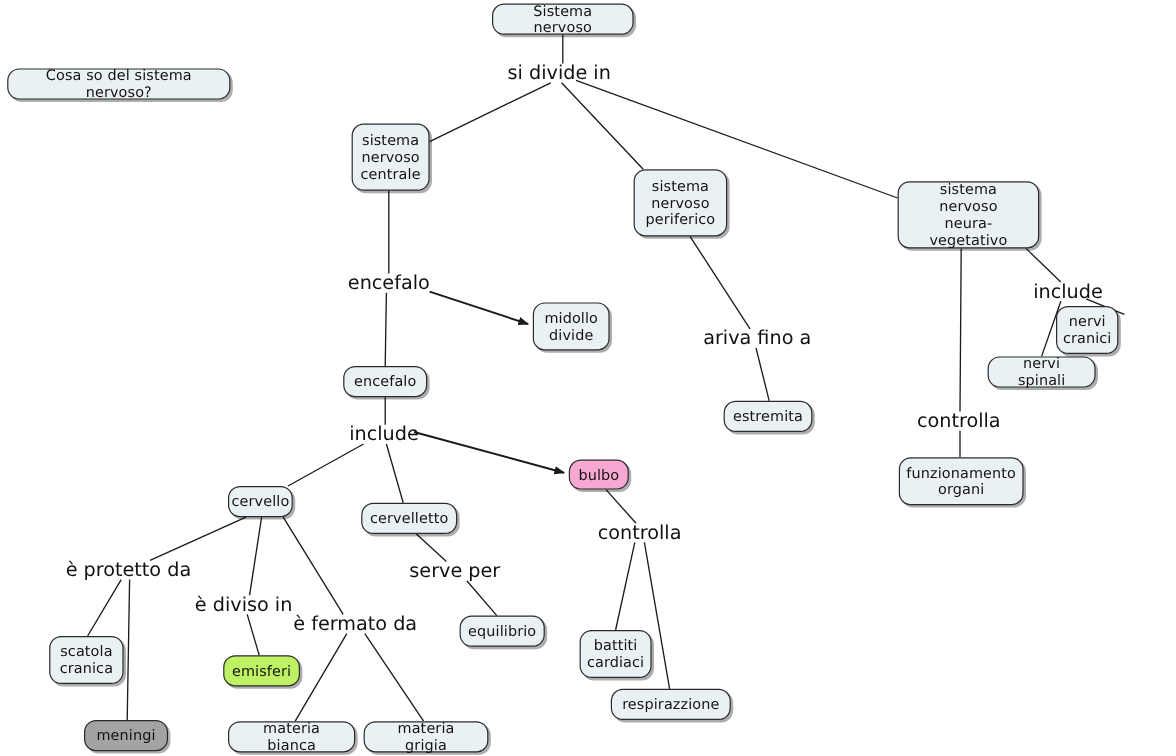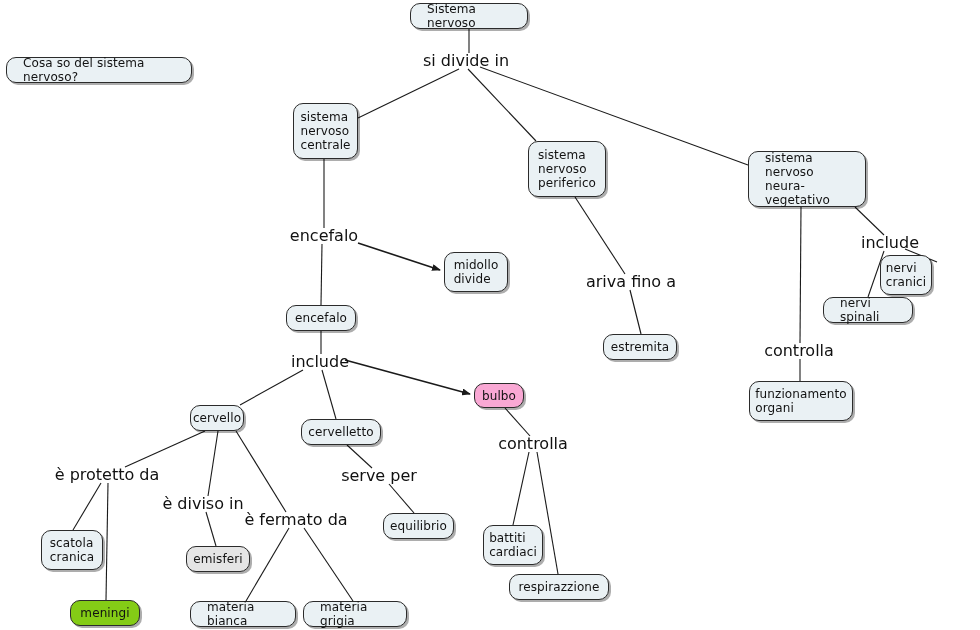--- a/index.html
+++ b/index.html
@@ -26,21 +26,21 @@
   .node {
     position: absolute;
     box-sizing: border-box;
     background: #eaf1f4;
     border: 1px solid #2b2b2b;
     border-radius: 10px;
     box-shadow: 2px 2px 0 rgba(0,0,0,0.32);
     display: flex;
     align-items: center;
     justify-content: center;
-    text-align: left;
+    text-align: center;
     color: #121212;
     font-size: 12px;
     line-height: 14px;
     white-space: pre-line;
     padding: 2px 16px;
     letter-spacing: 0.1px;
   }
   .linklabel {
     position: absolute;
     color: #111111;
@@ -115,22 +115,22 @@
       <div class="node" style="left: 880px; top: 255px; width: 52px; height: 40px; background: rgb(234, 241, 244); border-color: rgb(43, 43, 43);">nervi
 cranici</div>
       <div class="node" style="left: 749px; top: 381px; width: 104px; height: 40px; background: rgb(234, 241, 244); border-color: rgb(43, 43, 43);">funzionamento
 organi</div>
       <div class="node" style="left: 190px; top: 405px; width: 54px; height: 26px; background: rgb(234, 241, 244); border-color: rgb(43, 43, 43);">cervello</div>
       <div class="node" style="left: 301px; top: 419px; width: 80px; height: 26px; background: rgb(234, 241, 244); border-color: rgb(43, 43, 43);">cervelletto</div>
       <div class="node" style="left: 474px; top: 383px; width: 50px; height: 25px; background: #f9a8d4; border-color: rgb(43, 43, 43);">bulbo</div>
       <div class="node" style="left: 383px; top: 513px; width: 71px; height: 26px; background: rgb(234, 241, 244); border-color: rgb(43, 43, 43);">equilibrio</div>
       <div class="node" style="left: 41px; top: 530px; width: 62px; height: 40px; background: rgb(234, 241, 244); border-color: rgb(43, 43, 43);">scatola
 cranica</div>
-      <div class="node" style="left: 70px; top: 600px; width: 70px; height: 26px; background: #84cc16; border-color: rgb(43, 43, 43);">meningi</div>
-      <div class="node" style="left: 186px; top: 546px; width: 64px; height: 26px; background: #e5e5e5; border-color: rgb(43, 43, 43);">emisferi</div>
+      <div class="node" style="left: 70px; top: 600px; width: 70px; height: 26px; background: #a3a3a3; border-color: rgb(43, 43, 43);">meningi</div>
+      <div class="node" style="left: 186px; top: 546px; width: 64px; height: 26px; background: #bef264; border-color: rgb(43, 43, 43);">emisferi</div>
       <div class="node" style="left: 190px; top: 601px; width: 106px; height: 26px; background: rgb(234, 241, 244); border-color: rgb(43, 43, 43);">materia bianca</div>
       <div class="node" style="left: 303px; top: 601px; width: 104px; height: 26px; background: rgb(234, 241, 244); border-color: rgb(43, 43, 43);">materia grigia</div>
       <div class="node" style="left: 483px; top: 525px; width: 60px; height: 40px; background: rgb(234, 241, 244); border-color: rgb(43, 43, 43);">battiti
 cardiaci</div>
       <div class="node" style="left: 509px; top: 574px; width: 100px; height: 26px; background: rgb(234, 241, 244); border-color: rgb(43, 43, 43);">respirazzione</div>
     </div>
   <div id="labels-group">
       <div class="linklabel" style="left: 466px; top: 54px; transform: translateX(-50%);">si divide in</div>
       <div class="linklabel" style="left: 324px; top: 229px; transform: translateX(-50%);">encefalo</div>
       <div class="linklabel" style="left: 890px; top: 236px; transform: translateX(-50%);">include</div>

